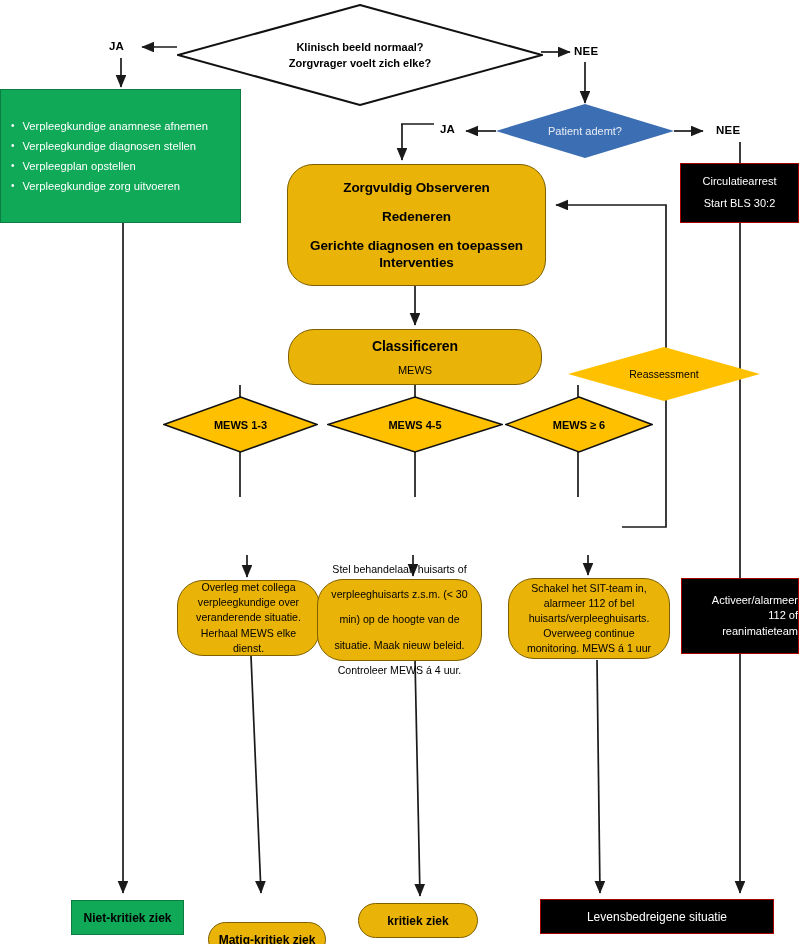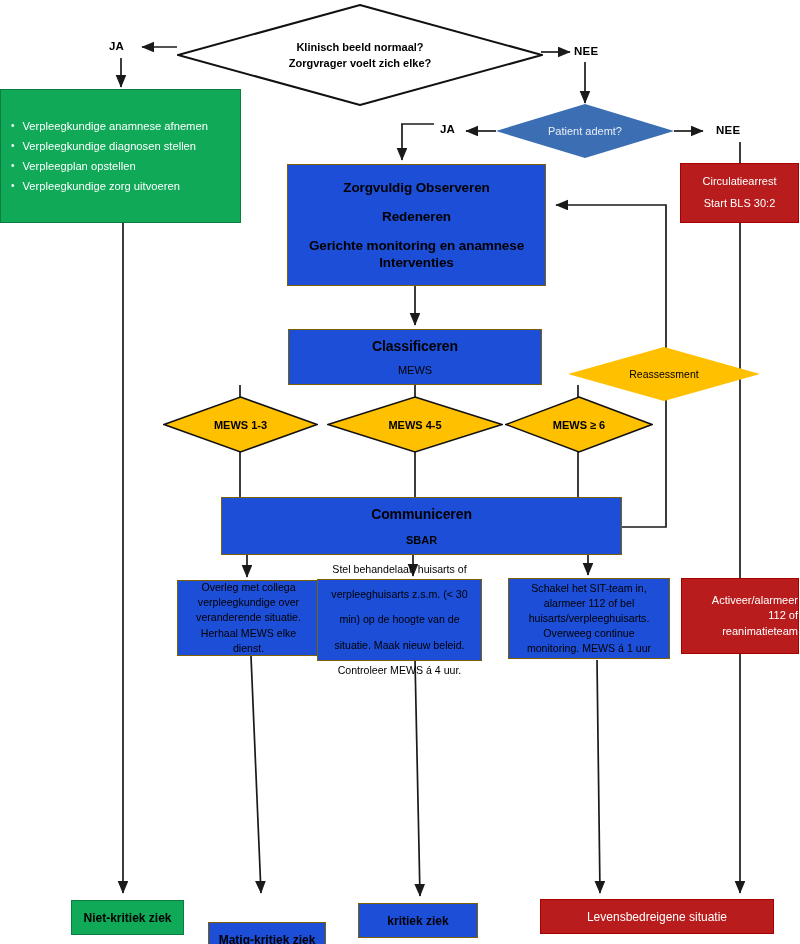--- a/index.html
+++ b/index.html
@@ -26,23 +26,23 @@
     display:flex;
     flex-direction:column;
     align-items:center;
     justify-content:center;
     text-align:center;
   }
   
   .rect{
     border:1px solid #7f6000;
   }
-  .rect.orange{ background:#1d4ed8; color:#000000; }
+  .rect.orange{ background:#eab308; color:#000000;border-radius:26px; }
   .rect.green { background:#0FA958; color:#ffffff; border:1px solid #0b7d41;}
-  .rect.red   { background:#b91c1c; color:#ffffff; border:1px solid #a60000;}
+  .rect.red   { background:#000000; color:#ffffff; border:1px solid #a60000;}
 
   .title-line{
     font-weight:bold;
     font-size:13.5px;
     letter-spacing:-0.1px;
     line-height:1.25;
   }
   .sub-line{
     font-size:11px;
     font-weight:bold;
@@ -224,21 +224,21 @@
   </div>
 
   <div class="node rect red" id="box-circulatiearrest">
     <div class="body-line" style="font-size:11px;padding:2px 0;">Circulatiearrest</div>
     <div class="body-line" style="font-size:11px;padding:4px 0 2px;">Start BLS 30:2</div>
   </div>
 
   <div class="node rect orange" id="box-observeren">
     <div class="title-line" style="padding:2px 0 12px;">Zorgvuldig Observeren</div>
     <div class="title-line" style="padding:0 0 12px;">Redeneren</div>
-    <div class="title-line">Gerichte monitoring en anamnese</div>
+    <div class="title-line">Gerichte diagnosen en toepassen</div>
     <div class="title-line">Interventies</div>
   </div>
 
   <div class="node rect orange" id="box-classificeren">
     <div class="title-line" style="padding:2px 0 8px;font-size:14px;">Classificeren</div>
     <div class="sub-line" style="font-weight:normal;font-size:11px;">MEWS</div>
   </div>
 
   <div class="diamond reassess" id="d-reassessment" style="left:568px;top:347px;width:192px;height:54px;">
     <svg class="dfill" viewBox="0 0 192 54" preserveAspectRatio="none">
@@ -261,24 +261,20 @@
     <div class="dtext">MEWS 4-5</div>
   </div>
 
   <div class="diamond" id="d-mews-high" style="left:505px;top:396px;width:148px;height:57px;">
     <svg class="dfill" viewBox="0 0 148 57" preserveAspectRatio="none">
       <polygon points="74,1 147,28.5 74,56 1,28.5" fill="#FFC000" stroke="#111111" stroke-width="1.6"></polygon>
     </svg>
     <div class="dtext">MEWS ≥ 6</div>
   </div>
 
-  <div class="node rect orange" id="box-communiceren">
-    <div class="title-line" style="padding:2px 0 10px;font-size:14px;">Communiceren</div>
-    <div class="sub-line">SBAR</div>
-  </div>
 
   <div class="node rect orange" id="box-overleg">
     <div class="body-line">Overleg met collega</div>
     <div class="body-line">verpleegkundige over</div>
     <div class="body-line">veranderende situatie.</div>
     <div class="body-line">Herhaal MEWS elke</div>
     <div class="body-line">dienst.</div>
   </div>
 
   <div class="node rect orange" id="box-behandelaar">

